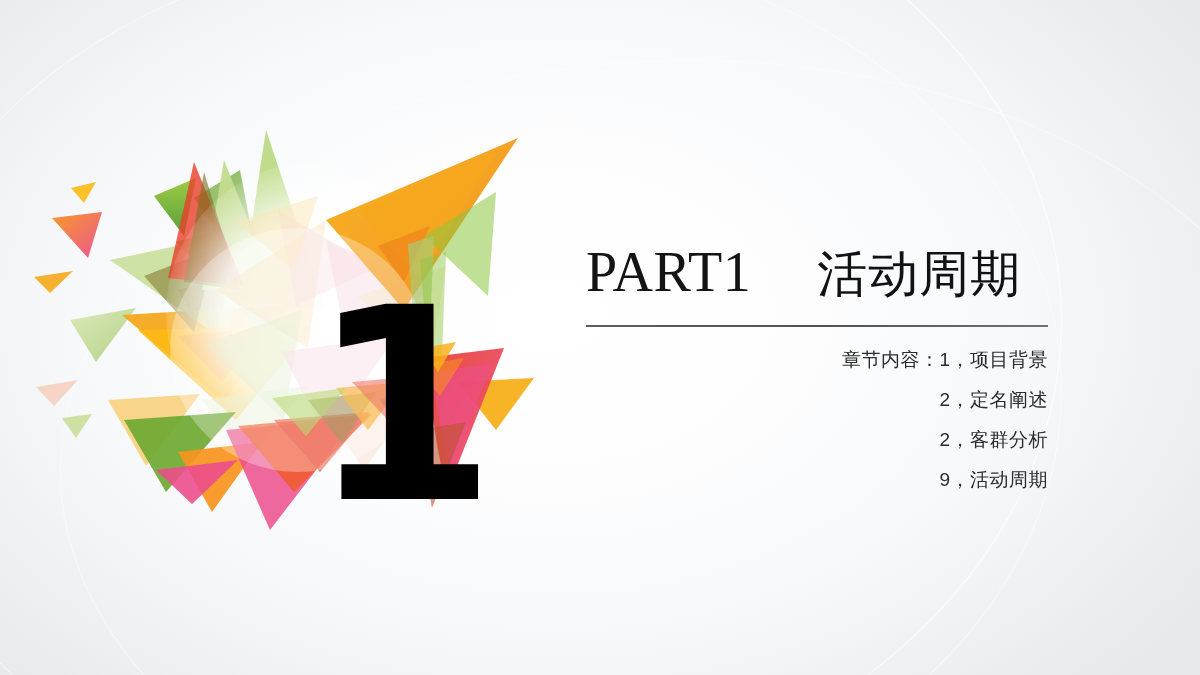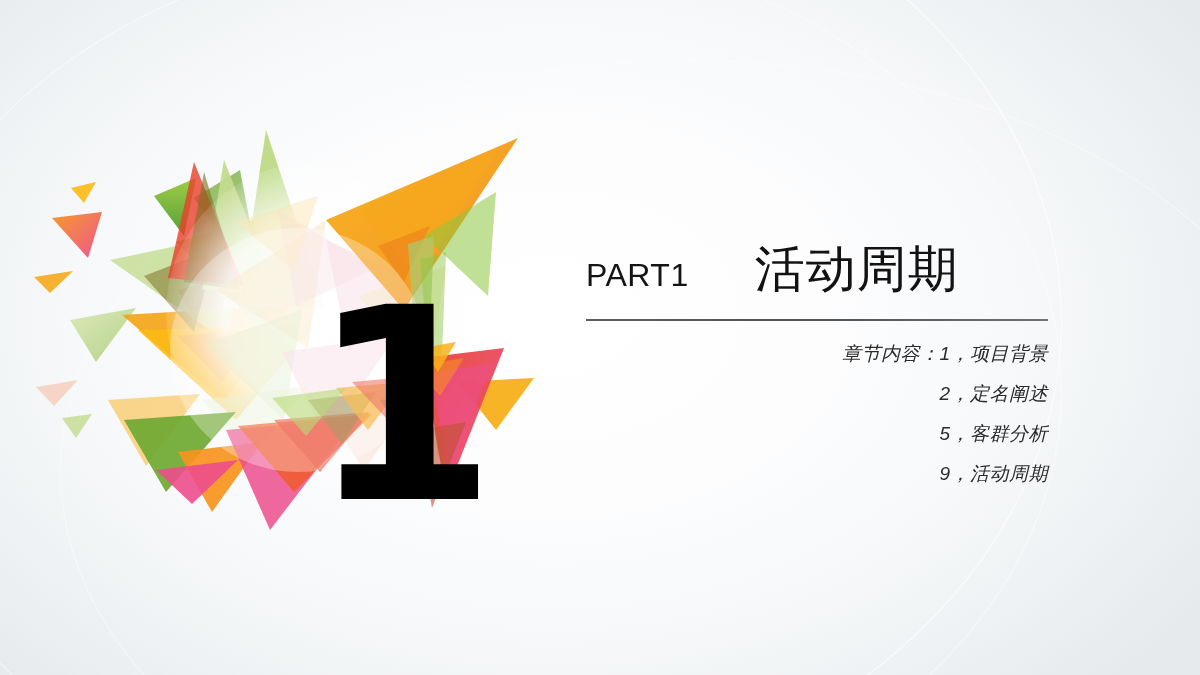--- a/index.html
+++ b/index.html
@@ -67,25 +67,26 @@
     top: 244px;
     width: 462px;
   }
 
   .title-row {
     display: flex;
     align-items: baseline;
     white-space: nowrap;
   }
   .title-part {
-    font-size: 32px;
+    font-size: 56px;
     line-height: 1;
     color: #141414;
     font-weight: 400;
     letter-spacing: 0.5px;
+    font-family: Liberation Serif, serif;
   }
   .title-cn {
     font-size: 50px;
     line-height: 1;
     color: #121212;
     font-weight: 400;
     margin-left: 66px;
     letter-spacing: 1px;
   }
 
@@ -100,21 +101,20 @@
     margin-top: 13px;
     width: 462px;
     text-align: right;
   }
   .toc-line {
     font-size: 19px;
     line-height: 40px;
     color: #2b2b2b;
     white-space: nowrap;
     letter-spacing: 0.5px;
-    font-style: italic;
   }
   .toc-label {
     color: #2b2b2b;
   }
 </style>
 </head>
 <body>
 
 <div class="slide">
 
@@ -239,21 +239,21 @@
     <div class="rule"></div>
 
     <div class="toc">
       <div class="toc-line">
         <span class="toc-label">章节内容：</span><span>1，项目背景</span>
       </div>
       <div class="toc-line">
         <span>2，定名阐述</span>
       </div>
       <div class="toc-line">
-        <span>5，客群分析</span>
+        <span>2，客群分析</span>
       </div>
       <div class="toc-line">
         <span>9，活动周期</span>
       </div>
     </div>
 
   </div>
 </div>
 
 </body></html>

